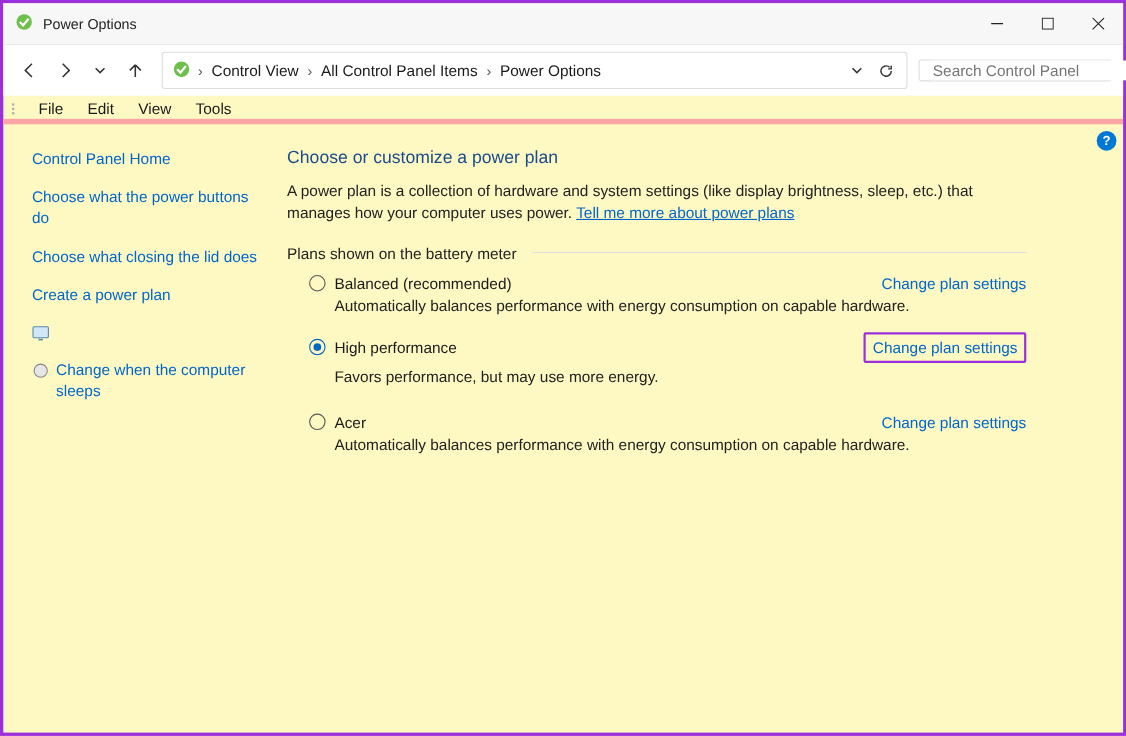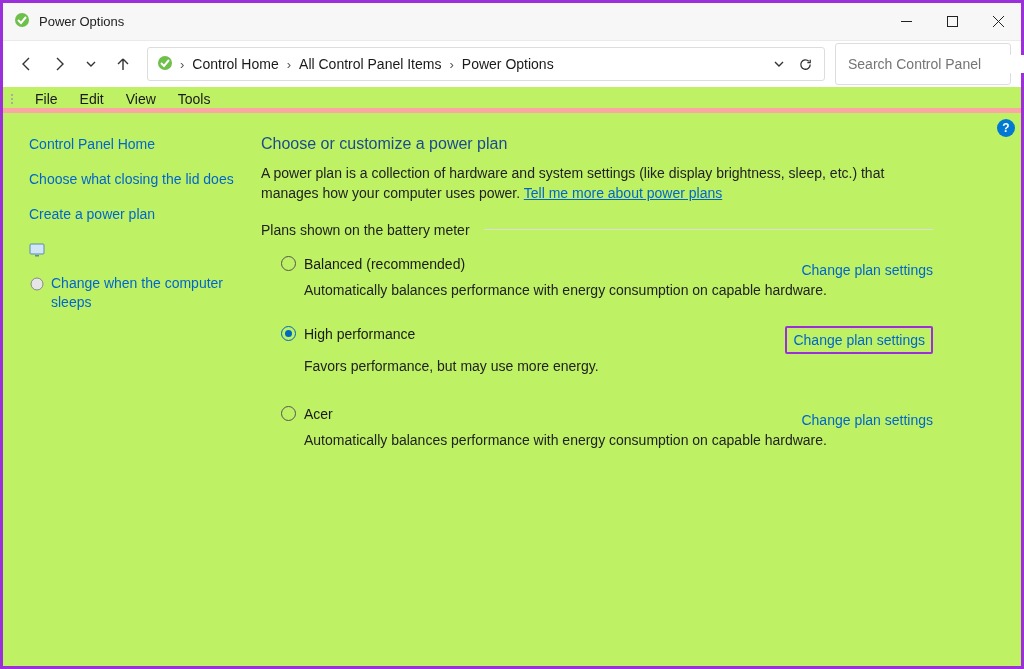--- a/index.html
+++ b/index.html
@@ -1,33 +1,33 @@
 <!DOCTYPE html>
 <html><head>
 <meta charset="utf-8">
 <style>
   * { box-sizing: border-box; }
   html, body { margin:0; padding:0; font-family: "Segoe UI", Arial, sans-serif; font-size:13px; color:#1a1a1a; }
-  .frame { width:1024px; height:669px; border:3px solid #9b2fd9; background:#bef264; display:flex; flex-direction:column; }
+  .frame { width:1024px; height:669px; border:3px solid #9b2fd9; background:#fef9c3; display:flex; flex-direction:column; }
   
   .titlebar { display:flex; align-items:center; height:38px; background:#f7f7f7; border-bottom:1px solid #eaeaea; }
   .titlebar .win-icon { margin:0 8px 0 10px; }
   .titlebar .title { font-size:13px; color:#222; flex:0 0 auto; }
   .titlebar .spacer { flex:1; }
   .winbtn { width:46px; height:38px; display:flex; align-items:center; justify-content:center; }
   .winbtn svg { stroke:#222; }
   
   .navbar { display:flex; align-items:center; height:46px; padding:0 10px; gap:4px; background:#fff; }
   .navbtn { width:28px; height:28px; display:flex; align-items:center; justify-content:center; color:#333; }
   .addrbox { flex:1; display:flex; align-items:center; height:34px; border:1px solid #ddd; border-radius:3px; padding:0 6px 0 8px; margin:0 6px; }
   .addrbox .crumb { color:#1a1a1a; font-size:14px; padding:0 2px; }
   .addrbox .sep { margin:0 6px; color:#555; }
   .addrbox .addrspace { flex:1; }
   .addrbox .addrbtn { width:26px; height:26px; display:flex; align-items:center; justify-content:center; color:#333; }
-  .searchbox { width:176px; height:42px; border:1px solid #ddd; border-radius:3px; display:flex; align-items:center; padding:0 8px 0 10px; }
+  .searchbox { width:176px; height:20px; border:1px solid #ddd; border-radius:3px; display:flex; align-items:center; padding:0 8px 0 10px; }
   .searchbox input { border:none; outline:none; flex:1; font-size:14px; color:#888; }
   
   .menubar { display:flex; align-items:center; height:26px; padding:2px 8px 0 8px; gap:2px; border-bottom:5px solid #fca5a5; }
   .menubar .dots { width:6px; display:flex; flex-direction:column; gap:2px; margin-right:6px; }
   .menubar .dots div { width:2px; height:2px; background:#aaa; }
   .menu-item { padding:3px 10px; font-size:14px; }
   
   .body { flex:1; display:flex; position:relative; overflow:hidden; }
   .help-icon { position:absolute; top:6px; right:6px; width:18px; height:18px; background:#0078d4; color:#fff; border-radius:50%; display:flex; align-items:center; justify-content:center; font-size:12px; font-weight:bold; }
   .sidebar { width:248px; padding:22px 12px 22px 26px; display:flex; flex-direction:column; font-size:14px; }
@@ -47,21 +47,21 @@
   .section { margin-bottom:10px; }
   .sec-header { display:flex; align-items:center; color:#222; font-size:14px; margin-bottom:8px; }
   .sec-header .secline { flex:1; height:1px; background:#ddd; margin-left:14px; }
   .sec-header .chevup { margin-left:8px; color:#555; }
   .plan { display:flex; align-items:center; padding:4px 0 2px 20px; }
   .radio { width:15px; height:15px; border:1.5px solid #555; border-radius:50%; margin-right:8px; display:flex; align-items:center; justify-content:center; flex-shrink:0;}
   .radio.checked { border-color:#0067c0; }
   .radio.checked::after { content:""; width:7px; height:7px; background:#0067c0; border-radius:50%; }
   .plan-name { font-size:14px; }
   .plan .pspace { flex:1; }
-  .change-link { color:#0066cc; font-size:14px; cursor:pointer;margin-top:12px; }
+  .change-link { color:#0066cc; font-size:14px; cursor:pointer; }
   .change-link.hl { border:2.5px solid #9b2fd9; padding:4px 6px; border-radius:2px; }
   .plan-desc { color:#222; font-size:14px; padding:2px 0 12px 43px; }
   .cp-icon { width:18px; height:18px; }
 </style>
 </head>
 <body>
 
 <div class="frame">
 
   <div class="titlebar">
@@ -111,21 +111,21 @@
         <svg width="16" height="16" viewBox="0 0 16 16">
           <path d="M8 3 L3 8 M8 3 L13 8 M8 3 L8 14" fill="none" stroke="#333" stroke-width="1.4"></path>
         </svg>
       </div>
     <div class="addrbox">
       <span><svg class="cp-icon" viewBox="0 0 18 18">
             <circle cx="9" cy="9" r="7" fill="#6fbf4b"></circle>
             <path d="M5 9 L8 12 L13 6" stroke="#fff" stroke-width="2" fill="none"></path>
           </svg></span>
       <span class="sep">›</span>
-      <span class="crumb">Control Home</span>
+      <span class="crumb">Control View</span>
       <span class="sep">›</span>
       <span class="crumb">All Control Panel Items</span>
       <span class="sep">›</span>
       <span class="crumb">Power Options</span>
       <span class="addrspace"></span>
       <div class="addrbtn">
           <svg width="12" height="12" viewBox="0 0 12 12">
             <path d="M2 4 L6 8 L10 4" fill="none" stroke="#333" stroke-width="1.4"></path>
           </svg>
         </div>
@@ -151,20 +151,21 @@
     <div class="menu-item">Edit</div>
     <div class="menu-item">View</div>
     <div class="menu-item">Tools</div>
   </div>
 
   <div class="body">
     <div class="help-icon">?</div>
 
     <div class="sidebar">
       <a class="sidelink">Control Panel Home</a>
+      <a class="sidelink">Choose what the power buttons do</a>
       <a class="sidelink">Choose what closing the lid does</a>
       <a class="sidelink">Create a power plan</a>
       <div class="sideitem withicon">
         <span class="sicon2"><svg viewBox="0 0 16 16">
               <rect x="1" y="2" width="14" height="10" rx="1" fill="#d1e6f7" stroke="#5a8bb0"></rect>
               <rect x="6" y="13" width="4" height="1.5" fill="#5a8bb0"></rect>
             </svg></span>
       </div>
       <div class="sideitem withicon">
         <span class="sicon2"><svg viewBox="0 0 16 16">

